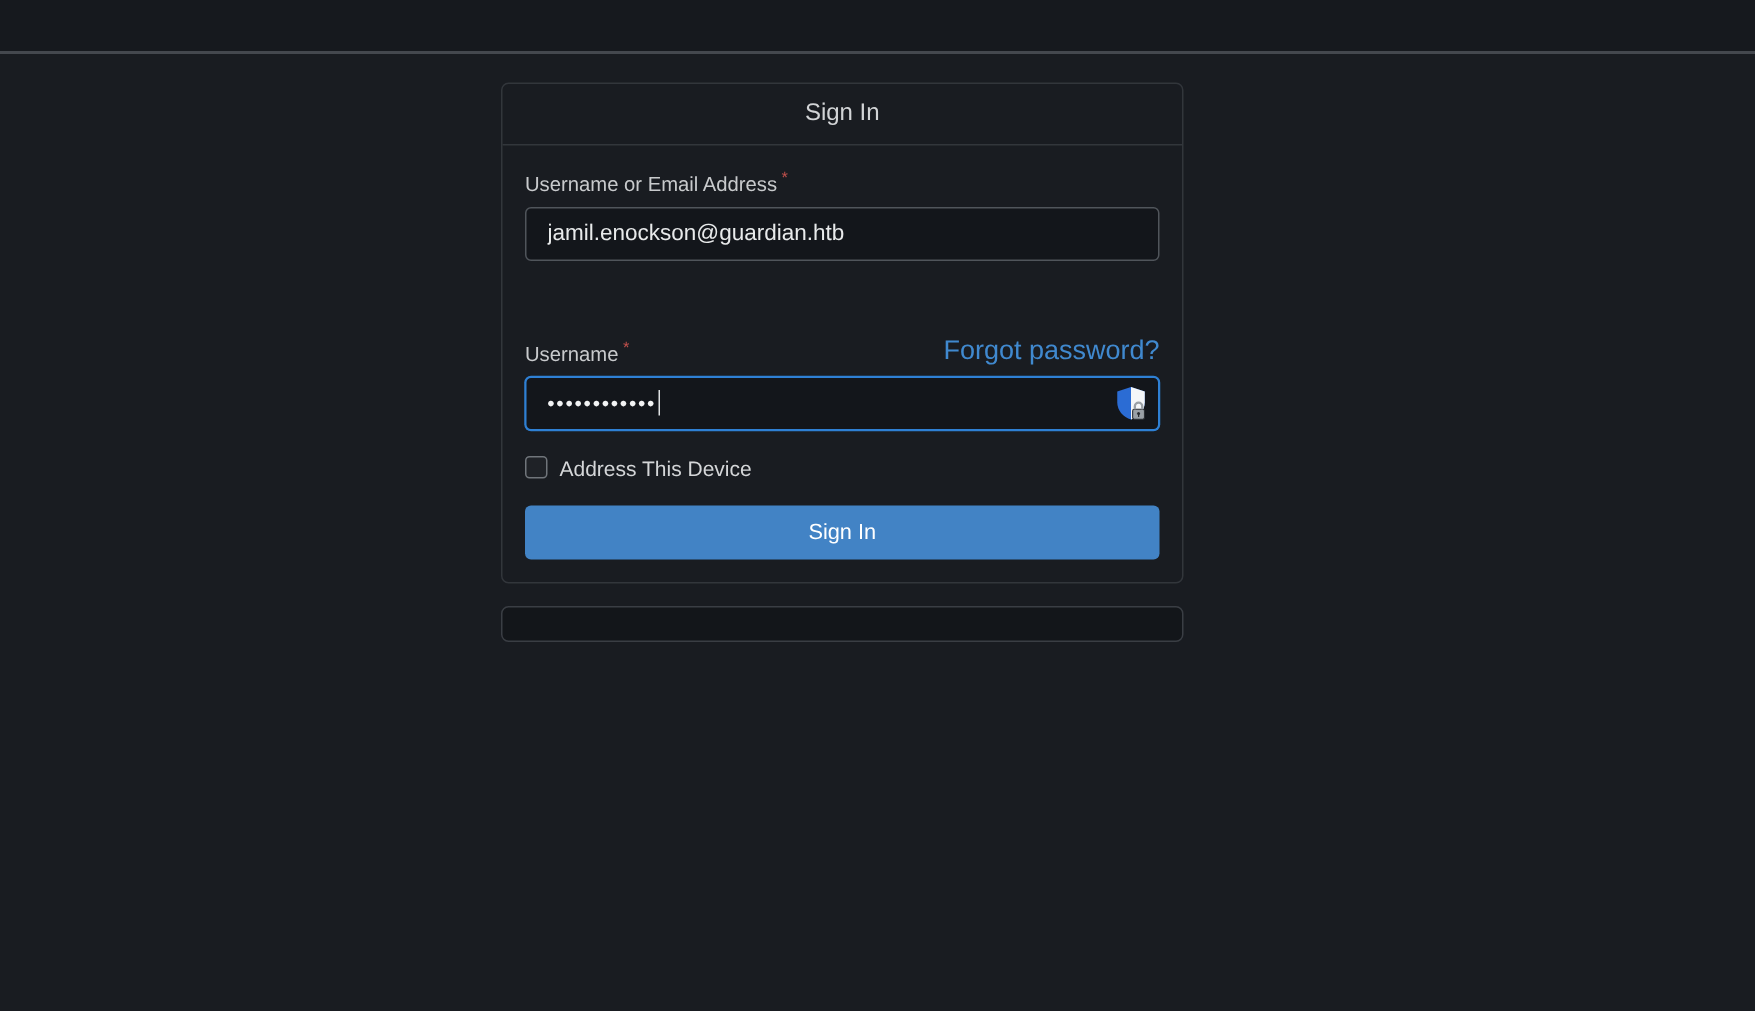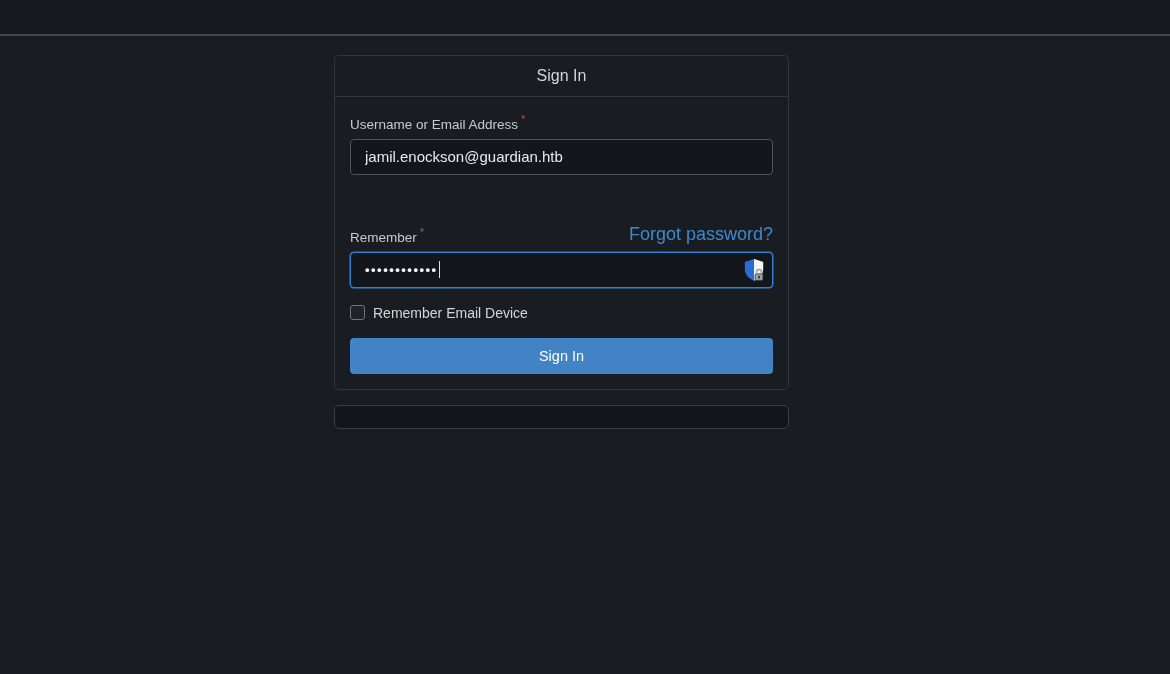--- a/index.html
+++ b/index.html
@@ -151,42 +151,42 @@
 
       <div class="field-group">
         <div class="field-label-row">
           <span class="field-label"><span>Username or Email Address</span><span class="required-marker">*</span></span>
         </div>
         <input class="text-input" type="text" value="jamil.enockson@guardian.htb" style="">
       </div>
 
       <div class="field-group" style="margin-bottom:0;">
         <div class="field-label-row">
-          <span class="field-label"><span>Remember</span><span class="required-marker">*</span></span>
+          <span class="field-label"><span>Username</span><span class="required-marker">*</span></span>
           <a class="forgot-link">Forgot password?</a>
         </div>
         <div class="password-box">
           <span class="password-dots">••••••••••••</span>
             <span class="caret"></span>
           <svg class="autofill-icon" viewBox="0 0 24 26">
             <path d="M12 1 L22 4.2 V12 C22 18.2 17.6 22.8 12 24.6 C6.4 22.8 2 18.2 2 12 V4.2 Z" fill="#2b6cd4"></path>
             <path d="M12 1 L22 4.2 V12 C22 18.2 17.6 22.8 12 24.6 V1 Z" fill="#f4f6f8"></path>
             <g>
               <rect x="13.2" y="17.2" width="8.6" height="7.2" rx="1.2" fill="#9aa0a6" stroke="#2b2e33" stroke-width="0.8"></rect>
               <path d="M14.8 17.2 v-2.1 a2.7 2.7 0 0 1 5.4 0 v2.1" fill="none" stroke="#9aa0a6" stroke-width="1.7"></path>
               <circle cx="17.5" cy="20.3" r="1.1" fill="#2b2e33"></circle>
               <rect x="17.1" y="20.6" width="0.9" height="2.2" fill="#2b2e33"></rect>
             </g>
           </svg>
         </div>
       </div>
 
       <div class="checkbox-row">
         <span class="checkbox"></span>
-        <span class="checkbox-label">Remember Email Device</span>
+        <span class="checkbox-label">Address This Device</span>
       </div>
 
       <button class="submit-btn">Sign In</button>
 
     </div>
   </div>
 
   <div class="footer-panel"></div>
 
 </div>

